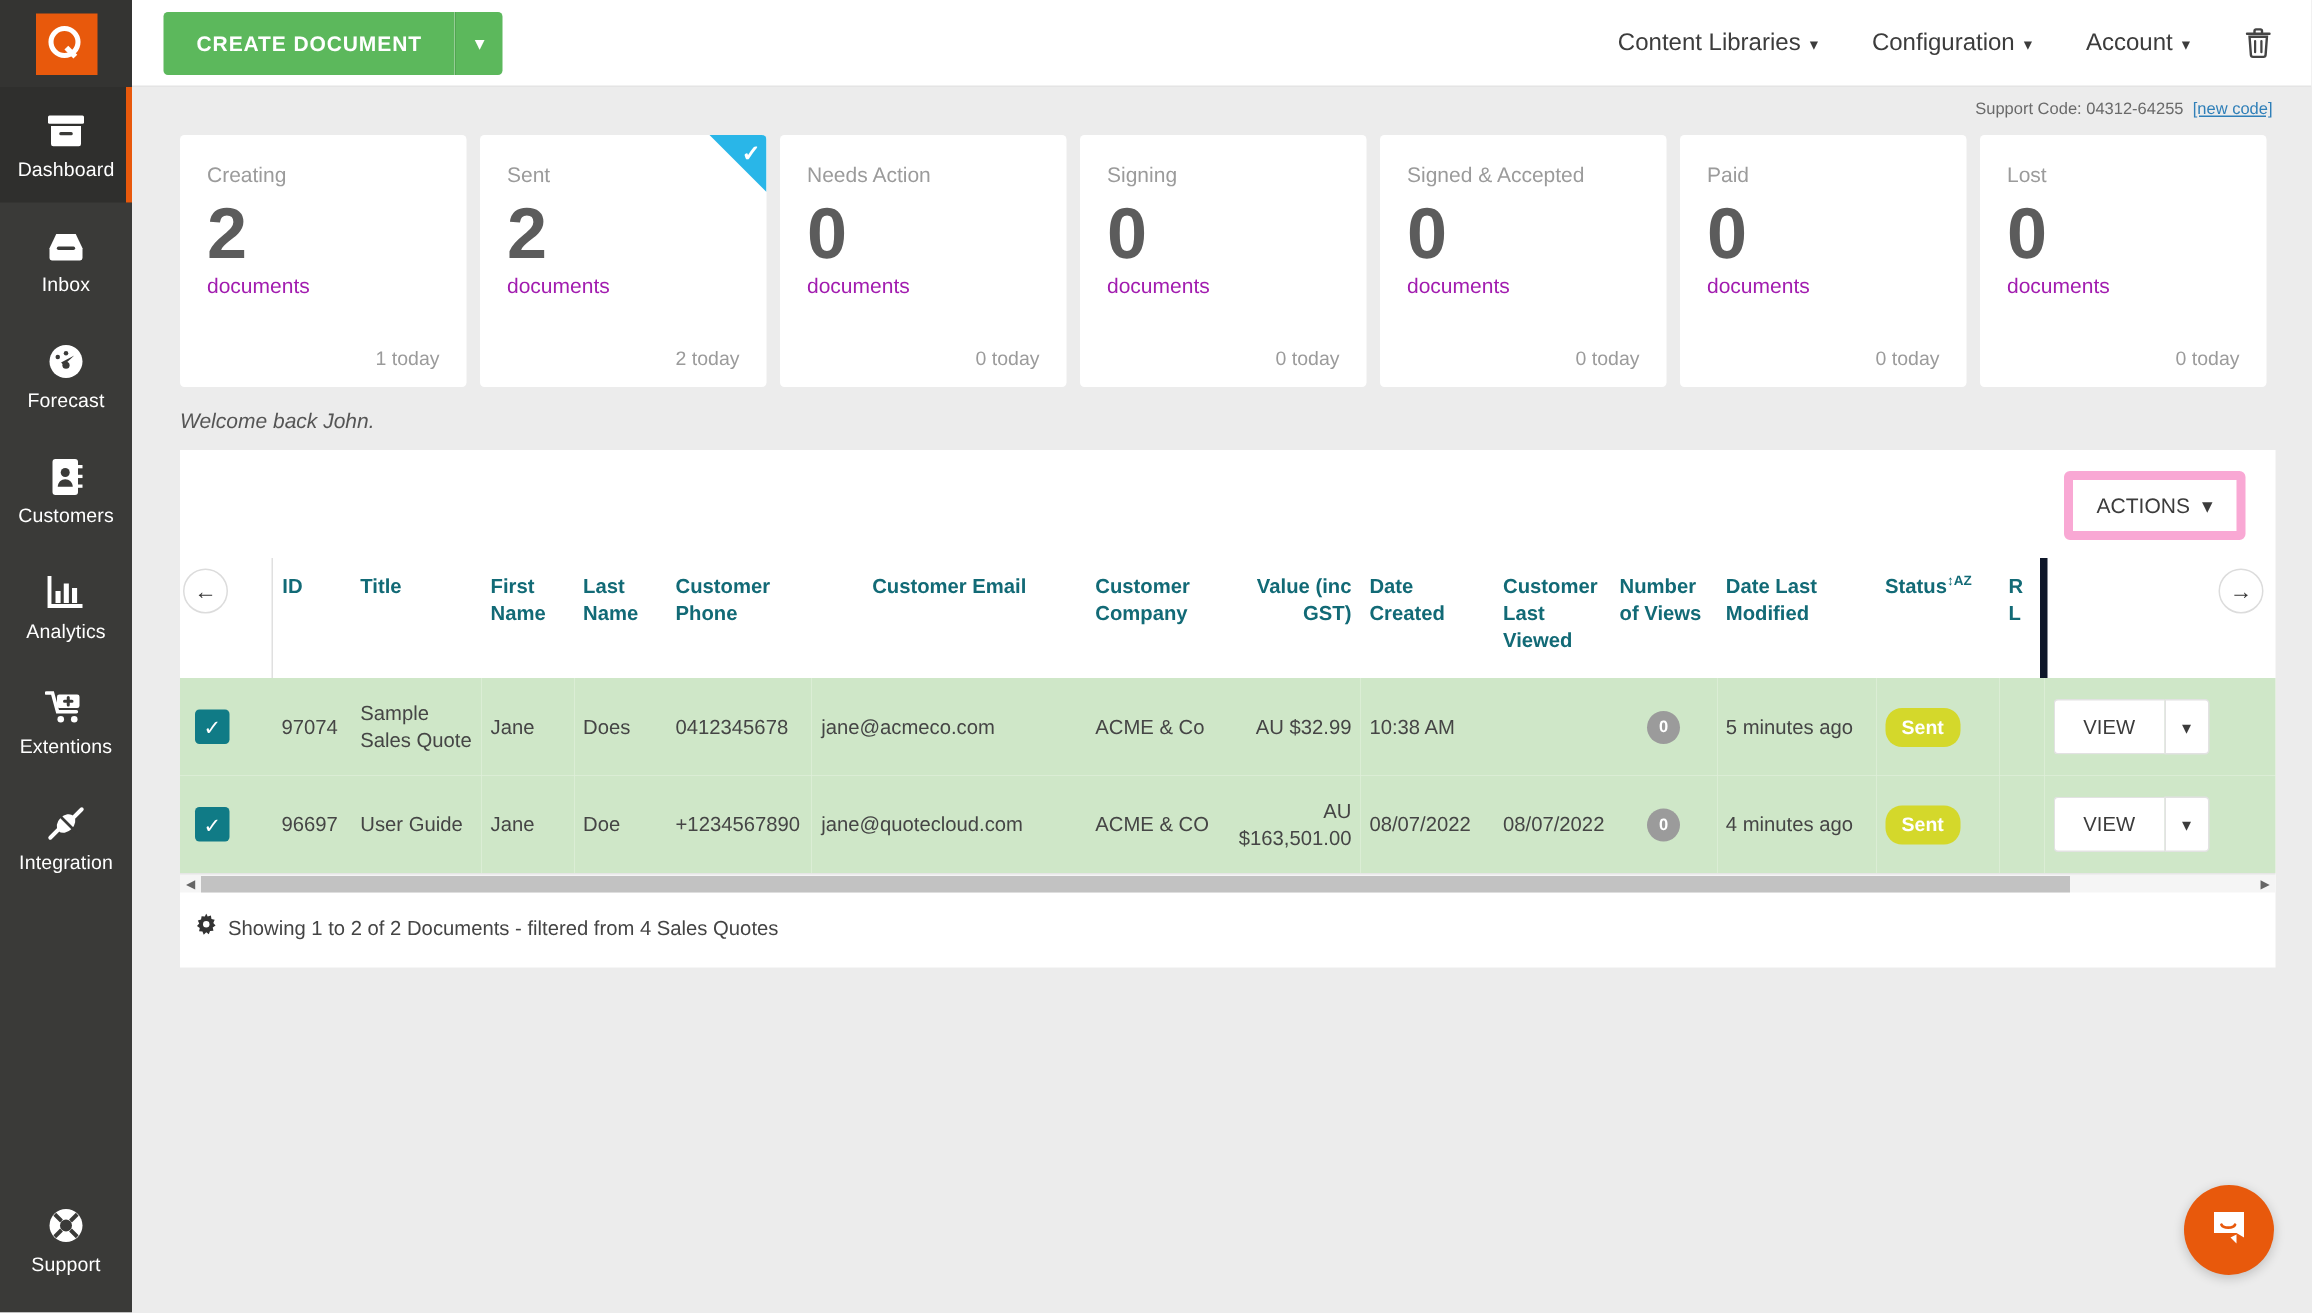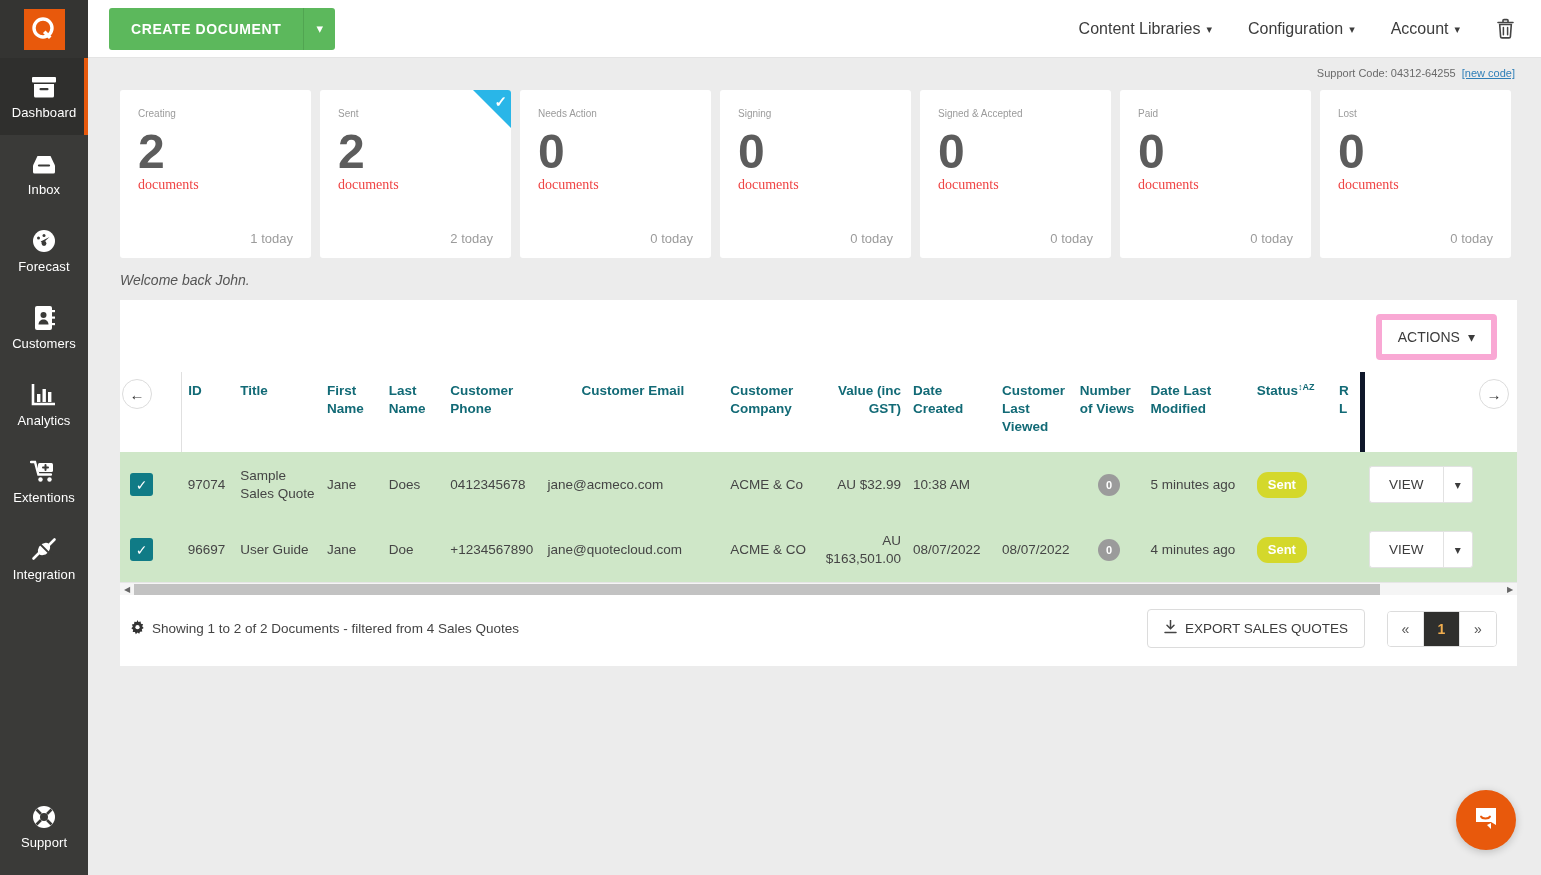--- a/index.html
+++ b/index.html
@@ -82,23 +82,23 @@
   .support-line a { color: #2f7fb8; }
 
   
   .cards { display: flex; gap: 9px; padding: 11px 30px 0 32px; }
   .card {
     position: relative; flex: 1; height: 168px; background: #fff;
     border-radius: 3px; padding: 18px 18px 12px 18px;
     display: flex; flex-direction: column; cursor: pointer;
     overflow: hidden;
   }
-  .card-title { font-size: 10px; color: #9b9b9b; }
+  .card-title { font-size: 14px; color: #9b9b9b; }
   .card-num { font-size: 48px; font-weight: bold; color: #5c5c5c; line-height: 58px; margin-top: 4px; }
-  .card-docs { font-size: 14px; color: #ef4444; margin-top: -4px; font-family: Liberation Serif, serif; }
+  .card-docs { font-size: 14px; color: #a21caf; margin-top: -4px; }
   .card-today { font-size: 13px; color: #9b9b9b; margin-top: auto; text-align: right; }
   .ribbon {
     position: absolute; top: 0; right: 0; width: 0; height: 0;
     border-top: 38px solid #29b6e8; border-left: 38px solid transparent;
   }
   .ribbon-check {
     position: absolute; top: 3px; right: 4px; color: #fff; font-size: 15px; font-weight: bold;
   }
 
   .welcome {
@@ -524,35 +524,20 @@
       <div class="panel-foot">
         <div class="foot-text">
           <span>
             <svg width="15" height="15" viewBox="0 0 16 16">
                 <path d="M8 0l1 2.2 2.3-.7.4 2.4 2.3.6-1 2.2 1.6 1.8-2 1.4.5 2.4-2.4.1-.9 2.3L8 13.3l-1.8 1.8-.9-2.3-2.4-.1.5-2.4-2-1.4L3 7.1l-1-2.2 2.3-.6.4-2.4L7 2.2z" fill="#333"></path>
                 <circle cx="8" cy="7.6" r="2.3" fill="#fff"></circle>
               </svg>
           </span>
           <span>Showing 1 to 2 of 2 Documents - filtered from 4 Sales Quotes</span>
         </div>
-        <div class="foot-right">
-          <button class="export-btn">
-            <span>
-              <svg width="13" height="14" viewBox="0 0 13 14">
-                  <path d="M6.5 0v8M3 5.2l3.5 3.5L10 5.2M1 12.6h11" fill="none" stroke="#444" stroke-width="1.5" stroke-linecap="round"></path>
-                </svg>
-            </span>
-            <span>EXPORT SALES QUOTES</span>
-          </button>
-          <div class="pager">
-            <div class="pg">«</div>
-            <div class="pg active">1</div>
-            <div class="pg">»</div>
-          </div>
-        </div>
       </div>
     </section>
   </main>
 
   <div class="intercom">
     <span>
       <svg width="30" height="30" viewBox="0 0 30 30">
           <path d="M5 5h20v17l-5-3H5z" fill="#fff"></path>
           <path d="M20 20v6l-4-4z" fill="#fff"></path>
           <path d="M10 13.5c1.2 2.6 7.8 2.6 9 0" fill="none" stroke="#e8590c" stroke-width="1.9" stroke-linecap="round"></path>

